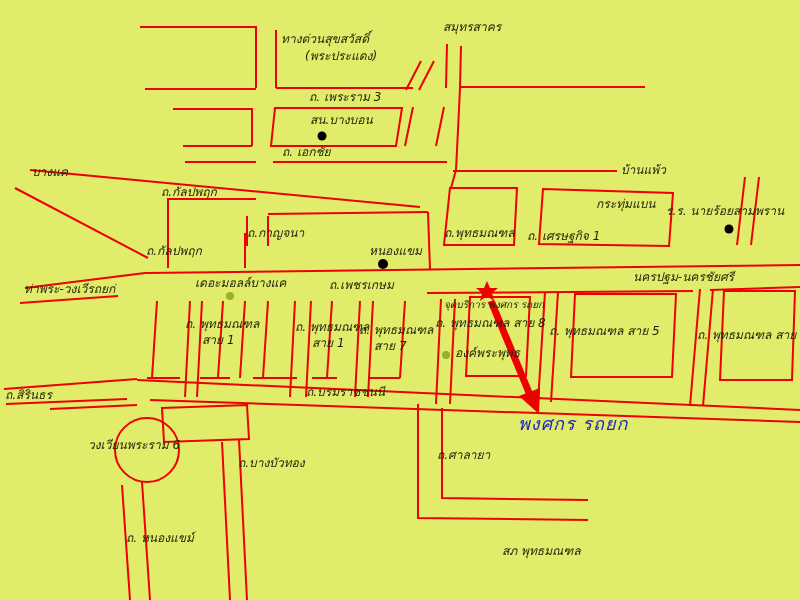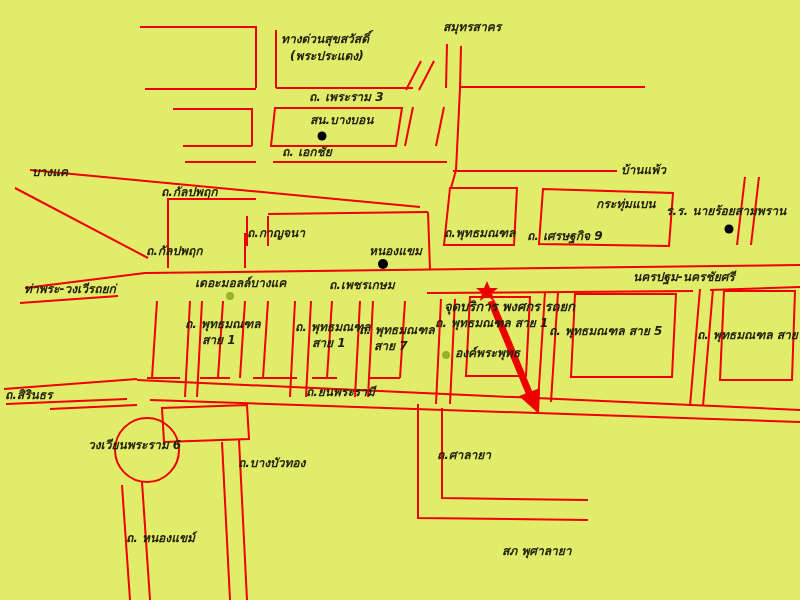--- a/index.html
+++ b/index.html
@@ -7,28 +7,28 @@
     position:relative;
     width:800px;height:600px;
     background:#e0ec6a;
     overflow:hidden;
     font-family:"DejaVu Sans","Liberation Sans",sans-serif;
   }
   #roads{position:absolute;left:0;top:0;}
   .lbl{
     position:absolute;
     font-size:12px;
-    font-weight:bold;
+    font-weight:normal;
     font-style:italic;
     color:#1f1f0a;
     white-space:nowrap;
     line-height:1.05;
     z-index:2;
   }
-  .lbl.small{font-size:13px;}
+  .lbl.small{font-size:10px;}
   .lbl.blue{font-size:18px;color:#2424bd;letter-spacing:1px;}
 </style>
 </head>
 <body>
 
 <div id="map-canvas">
 
   <svg id="roads" width="800" height="600" viewBox="0 0 800 600">
     <g stroke="#ee0000" stroke-width="2" fill="none">
 
@@ -124,51 +124,52 @@
       <circle cx="729" cy="229" r="4.5" fill="#000000"></circle>
       <circle cx="230" cy="296" r="4" fill="#95b229"></circle>
       <circle cx="446" cy="355" r="4" fill="#95b229"></circle>
       <polygon fill="#ee0000" points="487,281 490,288 498,288 492,293 494,301 487,296 480,301 482,293 476,288 484,288"></polygon>
       <line x1="491" y1="301" x2="530" y2="395" stroke="#ee0000" stroke-width="7"></line>
       <polygon fill="#ee0000" points="539,414 519,396 540,388"></polygon>
     </g>
   </svg>
 
   <div class="lbl" style="left:281px;top:33px">ทางด่วนสุขสวัสดิ์</div>
-  <div class="lbl" style="left:290px;top:50px">(พระประแดง)</div>
+  <div class="lbl" style="left:305px;top:50px">(พระประแดง)</div>
   <div class="lbl" style="left:443px;top:21px">สมุทรสาคร</div>
   <div class="lbl" style="left:309px;top:91px">ถ. เพระราม 3</div>
   <div class="lbl" style="left:310px;top:114px">สน.บางบอน</div>
   <div class="lbl" style="left:282px;top:146px">ถ. เอกชัย</div>
   <div class="lbl" style="left:32px;top:166px">บางแค</div>
   <div class="lbl" style="left:161px;top:186px">ถ.กัลปพฤก</div>
   <div class="lbl" style="left:146px;top:245px">ถ.กัลปพฤก</div>
   <div class="lbl" style="left:247px;top:227px">ถ.กาญจนา</div>
   <div class="lbl" style="left:369px;top:245px">หนองแขม</div>
   <div class="lbl" style="left:329px;top:279px">ถ.เพชรเกษม</div>
   <div class="lbl" style="left:195px;top:277px">เดอะมอลล์บางแค</div>
   <div class="lbl" style="left:24px;top:283px">ท่าพระ-วงเวีรถยก่</div>
   <div class="lbl" style="left:444px;top:227px">ถ.พุทธมณฑล</div>
-  <div class="lbl" style="left:527px;top:230px">ถ. เศรษฐกิจ 9</div>
+  <div class="lbl" style="left:527px;top:230px">ถ. เศรษฐกิจ 1</div>
   <div class="lbl" style="left:596px;top:198px">กระทุ่มแบน</div>
   <div class="lbl" style="left:621px;top:164px">บ้านแพ้ว</div>
   <div class="lbl" style="left:666px;top:205px">ร.ร. นายร้อยสามพราน</div>
   <div class="lbl" style="left:633px;top:271px">นครปฐม-นครชัยศรี</div>
   <div class="lbl small" style="left:444px;top:300px">จุดบริการ พงศกร รถยก</div>
   <div class="lbl" style="left:185px;top:318px">ถ. พุทธมณฑล</div>
   <div class="lbl" style="left:202px;top:334px">สาย 1</div>
   <div class="lbl" style="left:295px;top:321px">ถ. พุทธมณฑล</div>
   <div class="lbl" style="left:312px;top:337px">สาย 1</div>
   <div class="lbl" style="left:359px;top:324px">ถ. พุทธมณฑล</div>
   <div class="lbl" style="left:374px;top:340px">สาย 7</div>
-  <div class="lbl" style="left:435px;top:317px">ถ. พุทธมณฑล สาย 1</div>
+  <div class="lbl" style="left:435px;top:317px">ถ. พุทธมณฑล สาย 8</div>
   <div class="lbl" style="left:549px;top:325px">ถ. พุทธมณฑล สาย 5</div>
   <div class="lbl" style="left:697px;top:329px">ถ. พุทธมณฑล สาย 7</div>
   <div class="lbl" style="left:455px;top:347px">องค์พระพุทธ</div>
   <div class="lbl" style="left:5px;top:389px">ถ.สิรินธร</div>
-  <div class="lbl" style="left:306px;top:386px">ถ.ยนพระรามี</div>
+  <div class="lbl" style="left:306px;top:386px">ถ.บรมราชชนนี</div>
+  <div class="lbl blue" style="left:518px;top:415px">พงศกร รถยก</div>
   <div class="lbl" style="left:88px;top:439px">วงเวียนพระราม 6</div>
   <div class="lbl" style="left:437px;top:449px">ถ.ศาลายา</div>
   <div class="lbl" style="left:238px;top:457px">ถ.บางบัวทอง</div>
   <div class="lbl" style="left:126px;top:532px">ถ. หนองแขม์</div>
-  <div class="lbl" style="left:502px;top:545px">สภ พุศาลายา</div>
+  <div class="lbl" style="left:502px;top:545px">สภ พุทธมณฑล</div>
 
 </div>
 
 </body></html>

